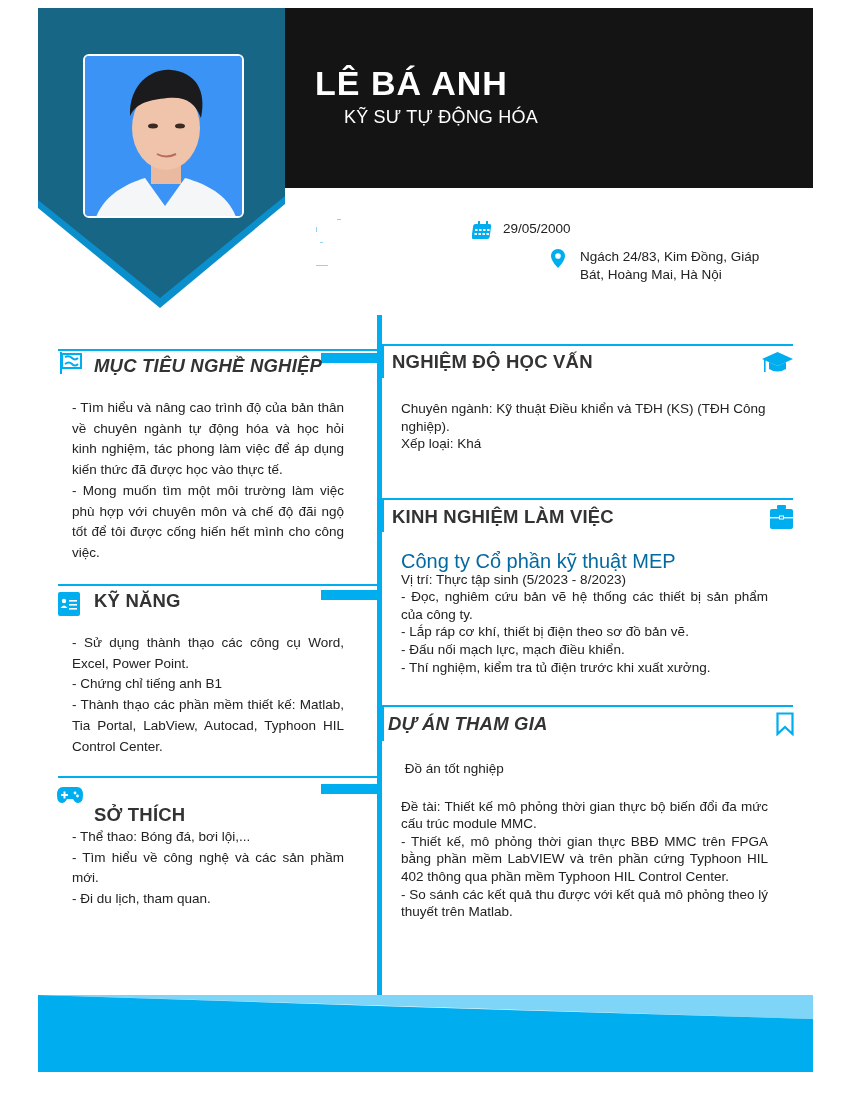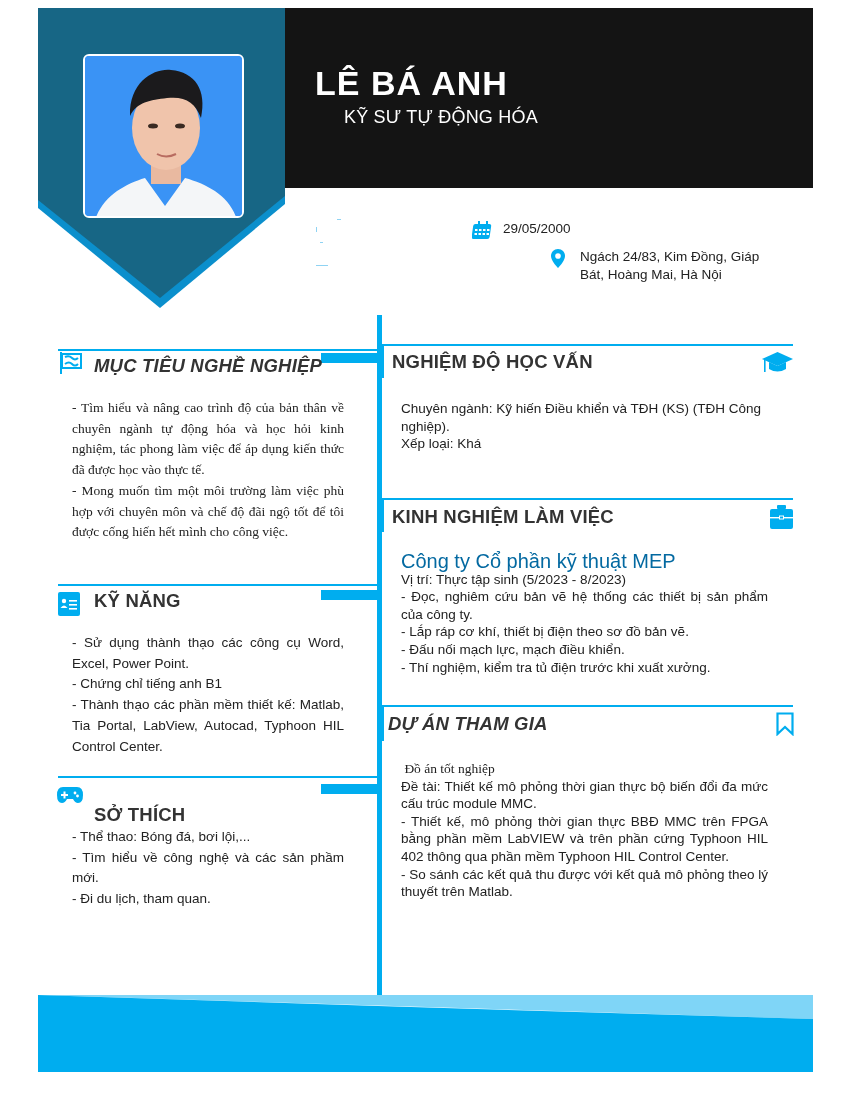--- a/index.html
+++ b/index.html
@@ -102,21 +102,21 @@
   <div class="vline"></div>
 
   <div class="lsec-line" style="left:20px;top:341px;width:319px;"></div>
   <div class="ltab" style="left:283px;top:345px;width:56px;"></div>
   <svg class="icon" style="left:21px;top:344px;" width="24" height="22" viewBox="0 0 24 22">
     <rect x="1" y="0" width="2" height="22" fill="#00adef"></rect>
     <path d="M3,2 L22,2 L22,16 L3,16 Z" fill="#fff" stroke="#00adef" stroke-width="2"></path>
     <path d="M6,5 Q10,3 13,6 Q16,9 19,6 M6,12 Q10,9 13,12 Q16,15 19,12" stroke="#00adef" stroke-width="2" fill="none"></path>
   </svg>
   <div class="sec-head" style="left:56px;top:347px;font-style:italic;">MỤC TIÊU NGHỀ NGHIỆP</div>
-  <div class="ltext" style="left:34px;top:390px;width:272px;font-family:Liberation Serif, serif;">
+  <div class="ltext" style="left:34px;top:390px;width:272px;">
     <p>- Tìm hiểu và nâng cao trình độ của bản thân về chuyên ngành tự động hóa và học hỏi kinh nghiệm, tác phong làm việc để áp dụng kiến thức đã được học vào thực tế.</p>
     <p>- Mong muốn tìm một môi trường làm việc phù hợp với chuyên môn và chế độ đãi ngộ tốt để tôi được cống hiến hết mình cho công việc.</p>
   </div>
 
   <div class="lsec-line" style="left:20px;top:576px;width:319px;"></div>
   <div class="ltab" style="left:283px;top:582px;width:56px;"></div>
   <svg class="icon" style="left:20px;top:584px;" width="22" height="24" viewBox="0 0 22 24">
     <rect x="0" y="0" width="22" height="24" rx="2" fill="#00adef"></rect>
     <circle cx="6" cy="9" r="2.2" fill="#fff"></circle>
     <path d="M2.5,16 Q6,11 9.5,16 Z" fill="#fff"></path>
@@ -149,21 +149,21 @@
 
   <div class="lsec-line" style="left:344px;top:336px;width:411px;"></div>
   <div class="ltab" style="left:339px;top:336px;width:7px;height:34px;"></div>
   <div class="sec-head" style="left:354px;top:343px;">NGHIỆM ĐỘ HỌC VẤN</div>
   <svg class="icon" style="left:724px;top:344px;" width="31" height="24" viewBox="0 0 31 24">
     <polygon points="15.5,0 31,7 15.5,14 0,7" fill="#00adef"></polygon>
     <path d="M7,10 L7,17 Q15.5,22 24,17 L24,10 L15.5,14 Z" fill="#00adef"></path>
     <rect x="2" y="7" width="1.6" height="13" fill="#00adef"></rect>
   </svg>
   <div class="rtext" style="left:363px;top:392px;width:367px;line-height:17.6px;">
-    <p style="text-align:left;">Chuyên ngành: Kỹ hiến Điều khiển và TĐH (KS) (TĐH Công nghiệp).</p>
+    <p style="text-align:left;">Chuyên ngành: Kỹ thuật Điều khiển và TĐH (KS) (TĐH Công nghiệp).</p>
     <p>Xếp loại: Khá</p>
   </div>
 
   <div class="lsec-line" style="left:344px;top:490px;width:411px;"></div>
   <div class="ltab" style="left:339px;top:490px;width:7px;height:34px;"></div>
   <div class="sec-head" style="left:354px;top:498px;">KINH NGHIỆM LÀM VIỆC</div>
   <svg class="icon" style="left:732px;top:497px;" width="23" height="24" viewBox="0 0 23 24">
     <rect x="7" y="0" width="9" height="4" rx="1" fill="#00adef"></rect>
     <rect x="0" y="4" width="23" height="20" rx="2" fill="#00adef"></rect>
     <rect x="0" y="12" width="23" height="1.4" fill="#fff"></rect>
@@ -179,21 +179,21 @@
     <p>- Thí nghiệm, kiểm tra tủ điện trước khi xuất xưởng.</p>
   </div>
 
   <div class="lsec-line" style="left:344px;top:697px;width:411px;"></div>
   <div class="ltab" style="left:339px;top:697px;width:7px;height:36px;"></div>
   <div class="sec-head" style="left:350px;top:705px;font-style:italic;">DỰ ÁN THAM GIA</div>
   <svg class="icon" style="left:738px;top:704px;" width="18" height="24" viewBox="0 0 18 24">
     <path d="M1.5,1.5 L16.5,1.5 L16.5,22 L9,15 L1.5,22 Z" fill="none" stroke="#00adef" stroke-width="2.2" stroke-linejoin="miter"></path>
   </svg>
   <div class="rtext" style="left:363px;top:752px;width:367px;">
-    <p style="white-space:pre;font-family:Liberation Serif, serif;"> Đồ án tốt nghiệp</p>
+    <p style="white-space:pre;margin-bottom:20px;"> Đồ án tốt nghiệp</p>
     <p>Đề tài: Thiết kế mô phỏng thời gian thực bộ biến đổi đa mức cấu trúc module MMC.</p>
     <p>- Thiết kế, mô phỏng thời gian thực BBĐ MMC trên FPGA bằng phần mềm LabVIEW và trên phần cứng Typhoon HIL 402 thông qua phần mềm Typhoon HIL Control Center.</p>
     <p>- So sánh các kết quả thu được với kết quả mô phỏng theo lý thuyết trên Matlab.</p>
   </div>
 
   <svg class="footer" viewBox="0 0 775 79" width="775" height="79" preserveAspectRatio="none">
     <polygon points="0,2 775,2 775,26" fill="#7fd5f7"></polygon>
     <polygon points="0,2 340,13 775,26 775,79 0,79" fill="#00adef"></polygon>
   </svg>
 

